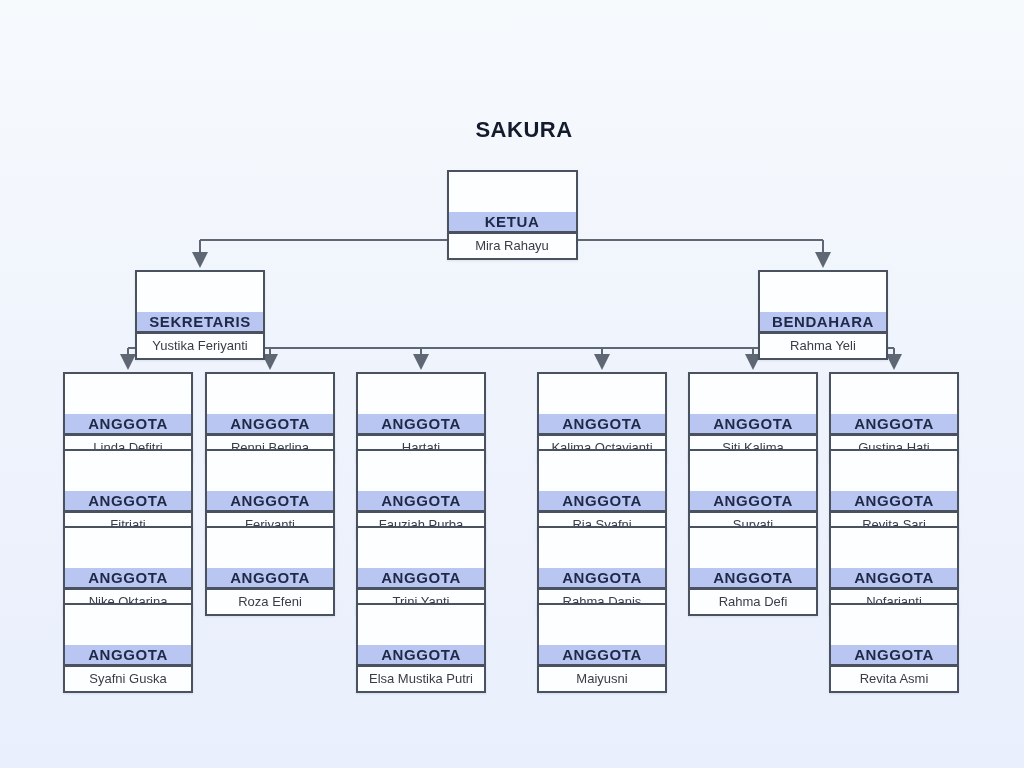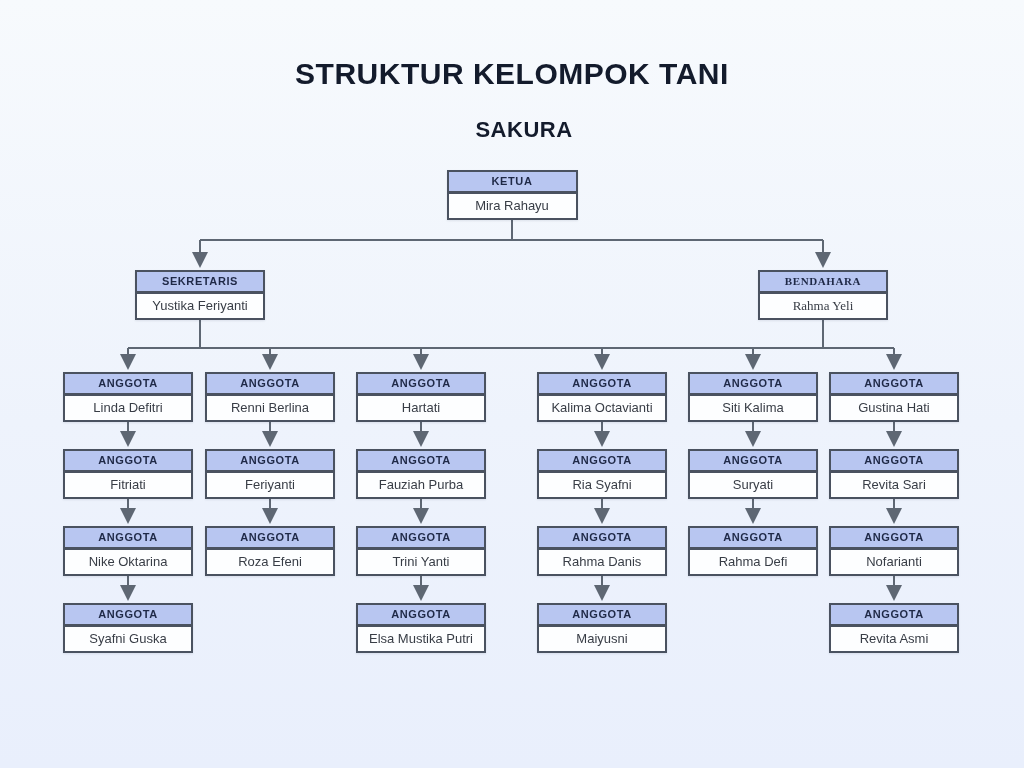--- a/index.html
+++ b/index.html
@@ -33,34 +33,34 @@
   .node{
     position:absolute;box-sizing:border-box;
     border:2px solid var(--box-border);
     background:#fdfeff;
     box-shadow:0 1px 2px rgba(40,50,80,0.10);
   }
   .node .role{
     height:19px;line-height:19px;text-align:center;
     background:var(--header-fill);
     border-bottom:3px solid var(--box-border);
-    font-size:11px;font-weight:700;letter-spacing:.6px;
+    font-size:15px;font-weight:700;letter-spacing:.6px;
     color:var(--header-text);
+    margin-top:40px;
   }
   .node .person{
     height:24px;line-height:24px;text-align:center;
     font-size:13px;color:var(--name-text);
     white-space:nowrap;overflow:hidden;border-radius:7px;
   }
 </style>
 </head>
 <body>
 
 <div class="page">
-  <div class="title">STRUKTUR KELOMPOK TANI</div>
   <div class="subtitle">SAKURA</div>
 
   <svg id="connectors" width="1024" height="768" viewBox="0 0 1024 768">
     <defs>
       <marker id="arrow" viewBox="0 0 8 8" refX="7" refY="4" markerWidth="8" markerHeight="8" orient="auto">
         <path d="M0,0 L8,4 L0,8 Z"></path>
       </marker>
     </defs>
   <path d="M512,220 L512,240"></path>
       <path d="M200,240 L823,240"></path>
@@ -95,21 +95,21 @@
 
   <div id="nodes">
       <div class="node" style="left: 446.5px; top: 170px; width: 131px;">
         <div class="role">KETUA</div>
         <div class="person">Mira Rahayu</div>
       </div>
       <div class="node" style="left: 135px; top: 270px; width: 130px;">
         <div class="role">SEKRETARIS</div>
         <div class="person">Yustika Feriyanti</div>
       </div>
-      <div class="node" style="left: 758px; top: 270px; width: 130px; font-family: Liberation Serif, serif;">
+      <div class="node" style="left: 758px; top: 270px; width: 130px;">
         <div class="role">BENDAHARA</div>
         <div class="person">Rahma Yeli</div>
       </div>
       <div class="node" style="left: 63px; top: 372px; width: 130px;">
         <div class="role">ANGGOTA</div>
         <div class="person">Linda Defitri</div>
       </div>
       <div class="node" style="left: 63px; top: 449px; width: 130px;">
         <div class="role">ANGGOTA</div>
         <div class="person">Fitriati</div>

